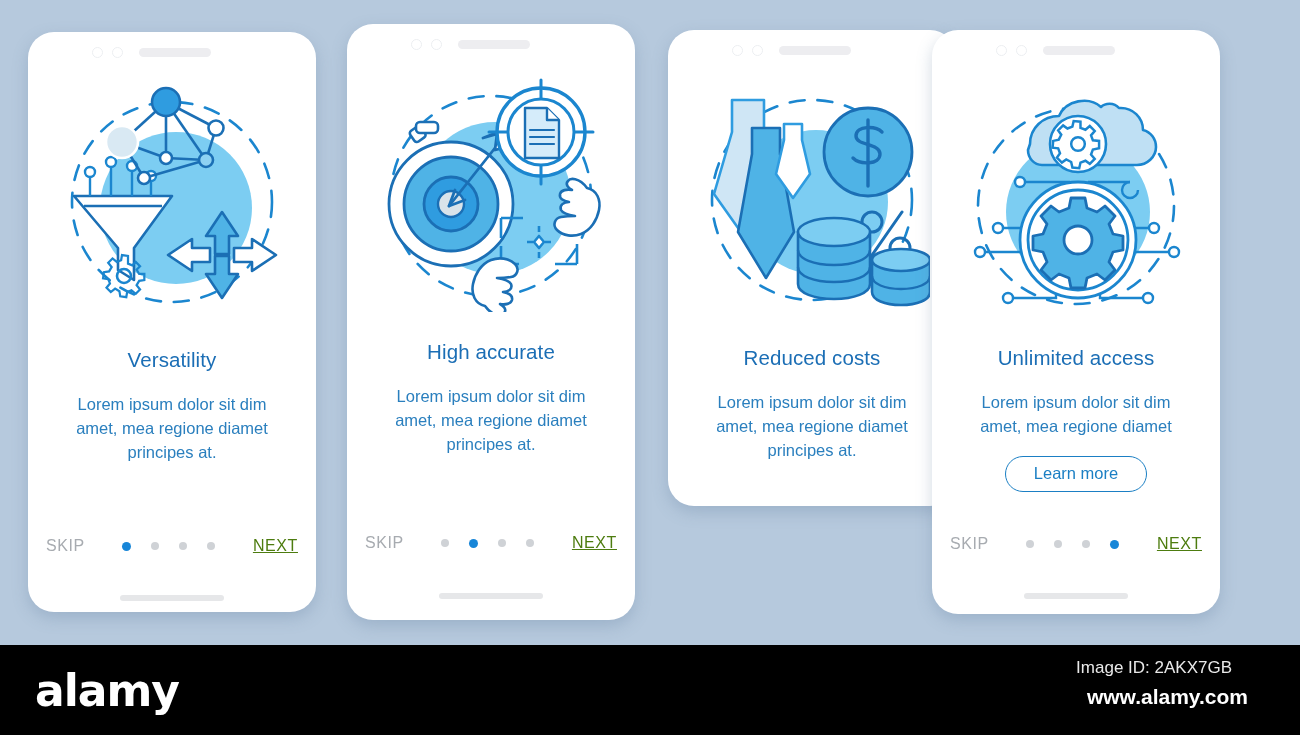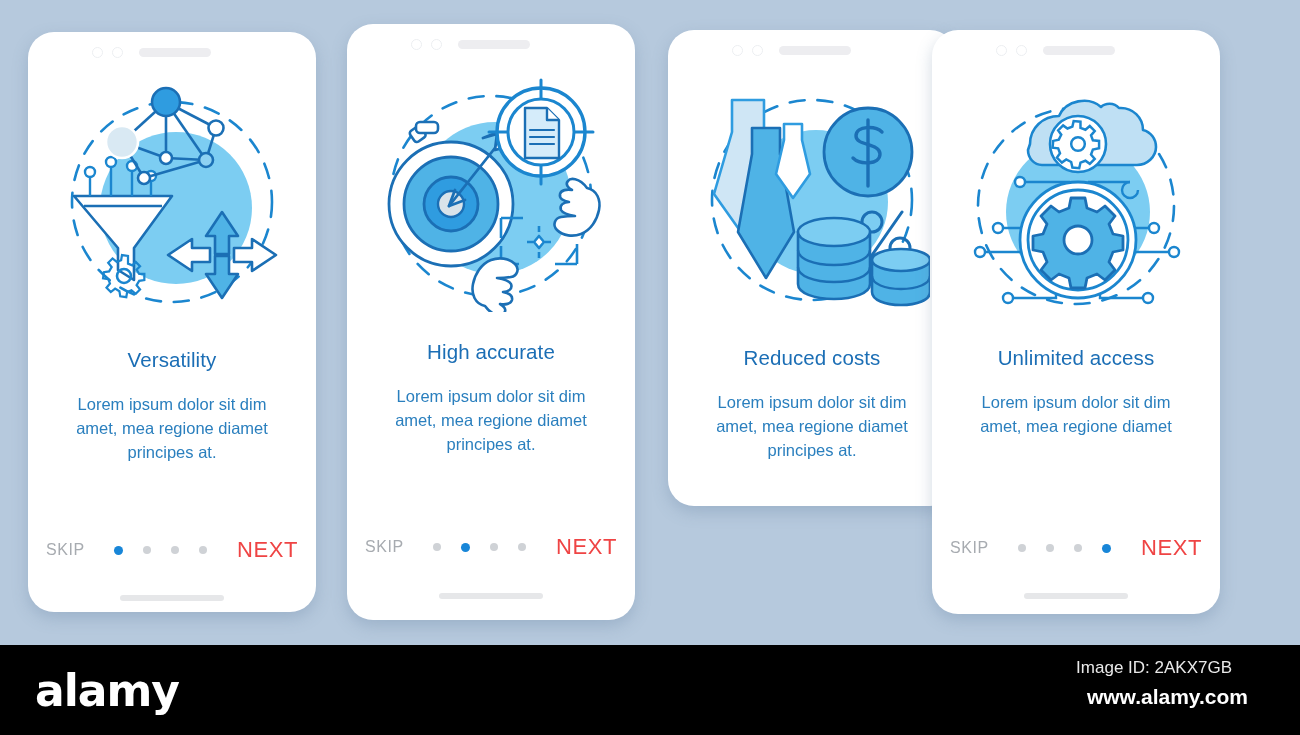--- a/index.html
+++ b/index.html
@@ -75,21 +75,21 @@
   .nav{
     position:absolute;left:0;width:100%;
     display:flex;align-items:center;justify-content:space-between;
     padding:0 18px;box-sizing:border-box;
   }
   .p1 .nav{top:505px;}
   .p2 .nav{top:510px;}
   .p3 .nav{top:505px;}
   .p4 .nav{top:505px;}
   .skip{color:#a7abb0;font-size:16px;letter-spacing:.6px;cursor:pointer;}
-  .next{color:#ef4444;font-size:22px;letter-spacing:.6px;cursor:pointer;}
+  .next{color:#4d7c0f;font-size:16px;letter-spacing:.6px;cursor:pointer;text-decoration:underline;}
   .dots{display:flex;gap:20px;align-items:center;}
   .dot{width:8px;height:8px;border-radius:50%;background:#cfd2d6;}
   .dot.on{background:#1886d8;width:9px;height:9px;}
 
   .home-ind{
     position:absolute;left:50%;transform:translateX(-50%);
     width:104px;height:6px;border-radius:4px;background:#e6e7e9;
   }
   .p1 .home-ind{top:563px;}
   .p2 .home-ind{top:569px;}
@@ -390,20 +390,21 @@
         <circle cx="120" cy="158" r="50" fill="#fff" stroke="#1b86cf" stroke-width="2.8"></circle>
         <g transform="translate(120,158)" fill="#4fb3e6" stroke="#1b6fb5" stroke-width="2.8" stroke-linejoin="round">
           <path d="M-7,-42 h14 l2,10 l10,4 l8,-6 l10,10 l-6,8 l4,10 l10,2 v14 l-10,2 l-4,10 l6,8 l-10,10 l-8,-6 l-10,4 l-2,10 h-14 l-2,-10 l-10,-4 l-8,6 l-10,-10 l6,-8 l-4,-10 l-10,-2 v-14 l10,-2 l4,-10 l-6,-8 l10,-10 l8,6 l10,-4 Z"></path>
           <circle cx="0" cy="0" r="14" fill="#fff"></circle>
         </g>
       </svg>
     </div>
 
     <div class="title">Unlimited access</div>
     <div class="desc">Lorem ipsum dolor sit dim amet, mea regione diamet</div>
+    <button class="learn">Learn more</button>
 
     <div class="nav">
       <span class="skip">SKIP</span>
       <span class="dots">
         <span class="dot"></span>
         <span class="dot"></span>
         <span class="dot"></span>
         <span class="dot on"></span>
       </span>
       <span class="next">NEXT</span>

